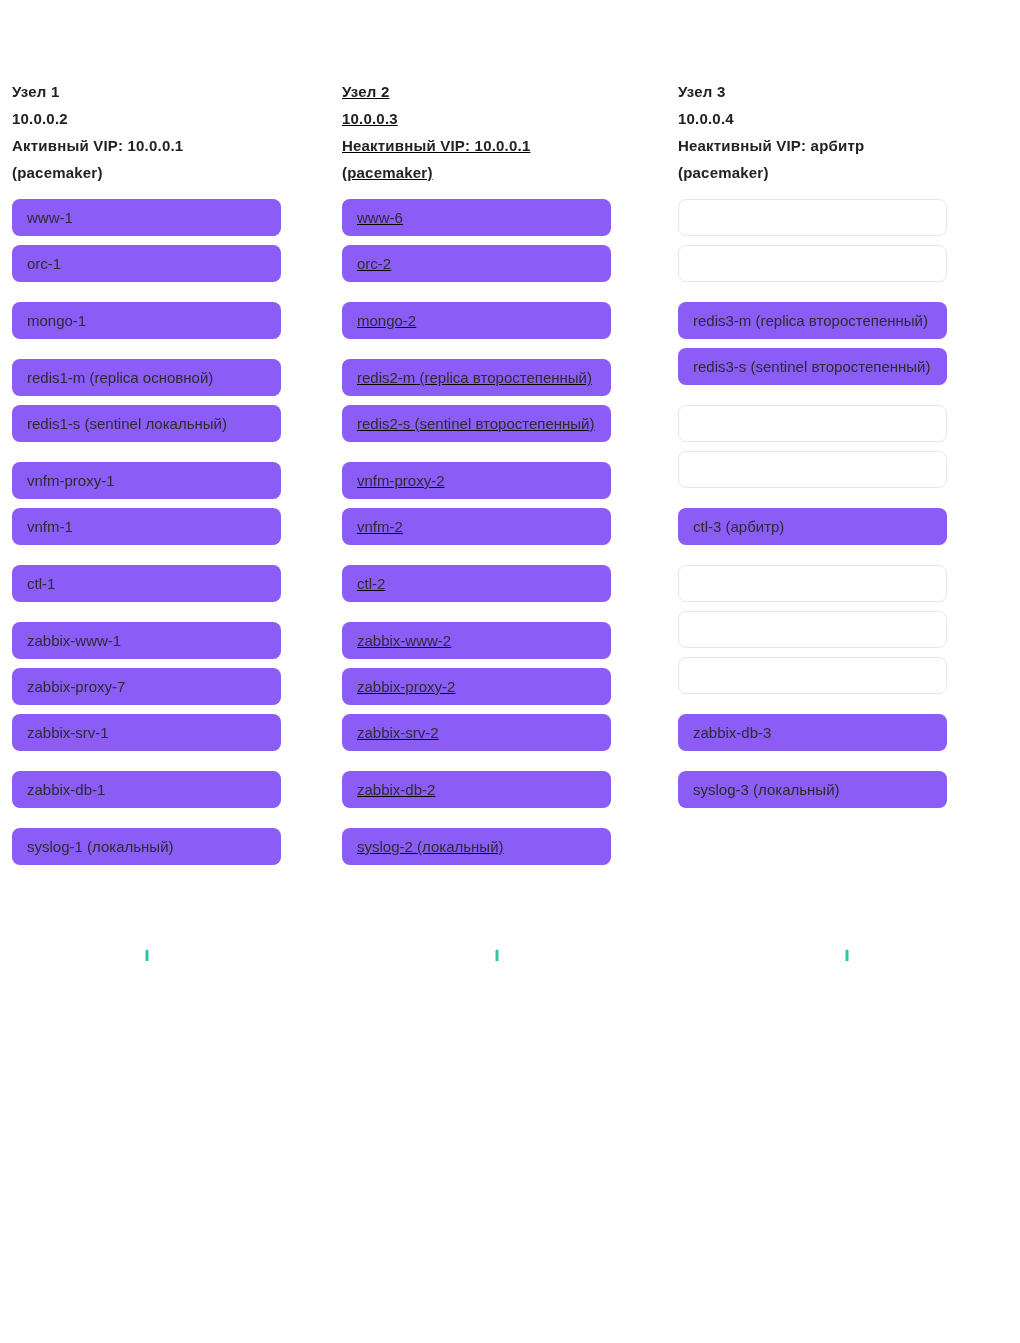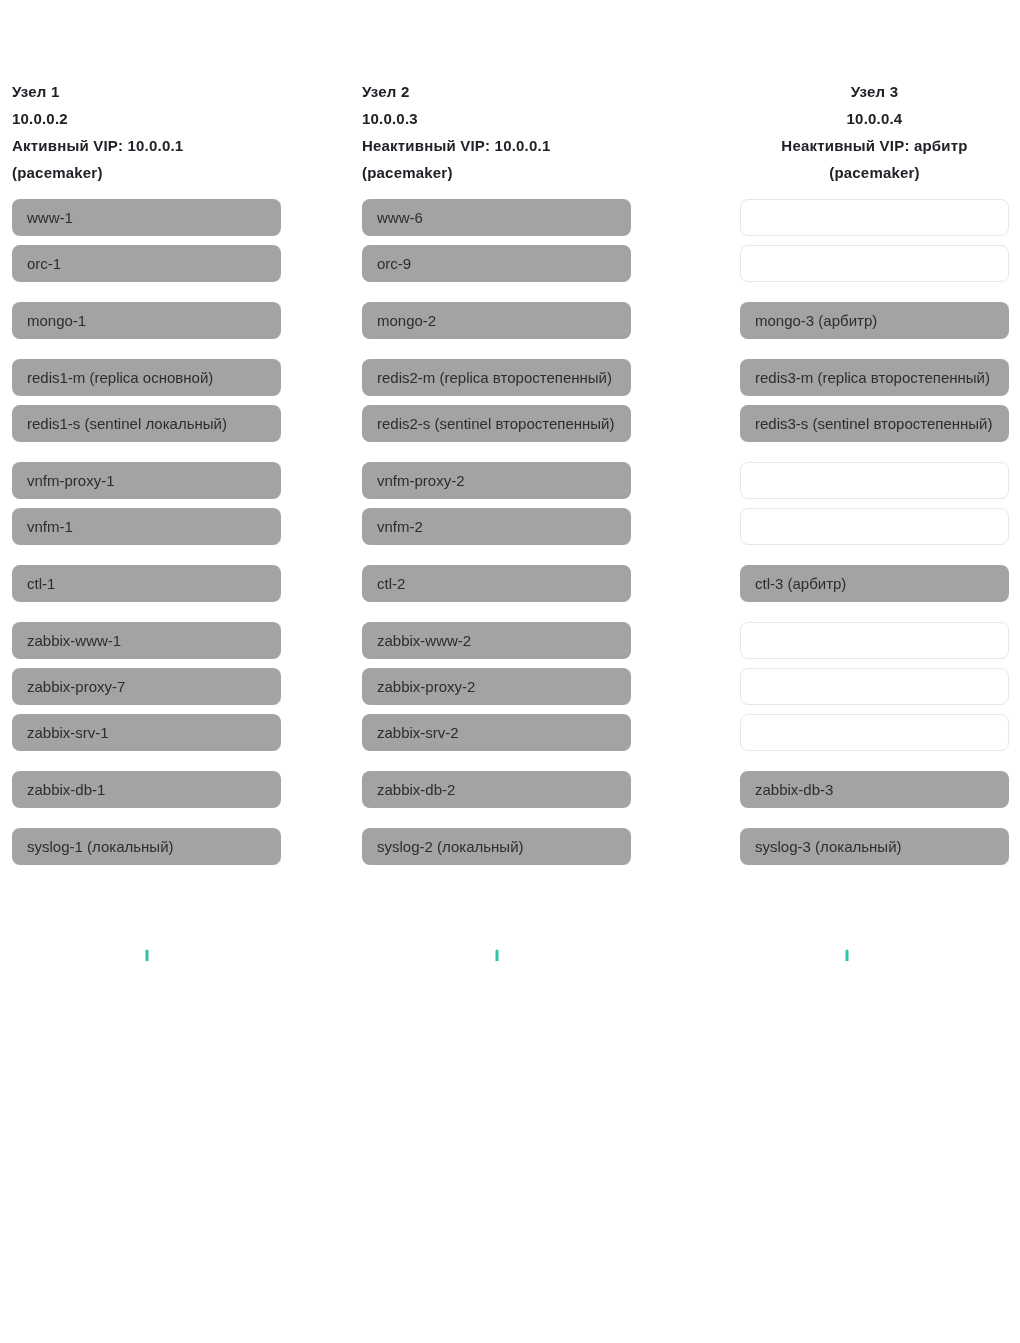--- a/index.html
+++ b/index.html
@@ -14,40 +14,40 @@
     height: 961px;
     background: #ffffff;
     overflow: hidden;
   }
   .column {
     position: absolute;
     top: 78px;
     width: 269px;
   }
   .col-1 { left: 12px; }
-  .col-2 { left: 362px; }
-  .col-3 { left: 740px; text-align: center; }
+  .col-2 { left: 342px; text-decoration: underline; }
+  .col-3 { left: 678px; }
 
   .node-header { margin-bottom: 13px; }
   .node-header > div {
     font-size: 15px;
     font-weight: 700;
     color: #212227;
     line-height: 27px;
     letter-spacing: 0.2px;
     white-space: nowrap;
   }
 
   .group { margin-bottom: 20px; }
   .box {
     box-sizing: border-box;
     height: 37px;
     margin-bottom: 9px;
     border-radius: 8px;
-    background: #a3a3a3;
+    background: #8b5cf6;
     display: flex;
     align-items: center;
     padding: 0 15px;
     font-size: 15px;
     color: #2b2d31;
     white-space: nowrap;
   }
   .box.empty {
     background: #ffffff;
     border: 1px solid #E3E7EF;
@@ -136,21 +136,21 @@
 
   <div class="column col-2">
     <div class="node-header">
       <div>Узел 2</div>
       <div>10.0.0.3</div>
       <div>Неактивный VIP: 10.0.0.1</div>
       <div>(pacemaker)</div>
     </div>
     <div class="group">
       <div class="box">www-6</div>
-      <div class="box">orc-9</div>
+      <div class="box">orc-2</div>
     </div>
     <div class="group">
       <div class="box">mongo-2</div>
     </div>
     <div class="group">
       <div class="box">redis2-m (replica второстепенный)</div>
       <div class="box">redis2-s (sentinel второстепенный)</div>
     </div>
     <div class="group">
       <div class="box">vnfm-proxy-2</div>
@@ -177,23 +177,20 @@
       <div>Узел 3</div>
       <div>10.0.0.4</div>
       <div>Неактивный VIP: арбитр</div>
       <div>(pacemaker)</div>
     </div>
     <div class="group">
       <div class="box empty"></div>
       <div class="box empty"></div>
     </div>
     <div class="group">
-      <div class="box">mongo-3 (арбитр)</div>
-    </div>
-    <div class="group">
       <div class="box">redis3-m (replica второстепенный)</div>
       <div class="box">redis3-s (sentinel второстепенный)</div>
     </div>
     <div class="group">
       <div class="box empty"></div>
       <div class="box empty"></div>
     </div>
     <div class="group">
       <div class="box">ctl-3 (арбитр)</div>
     </div>

